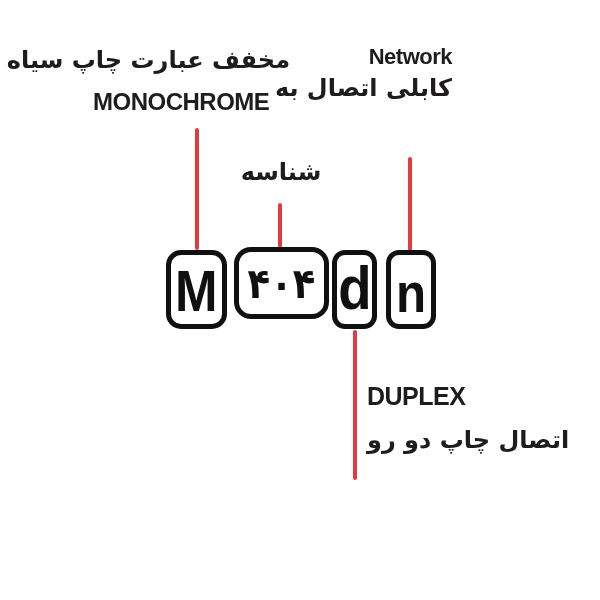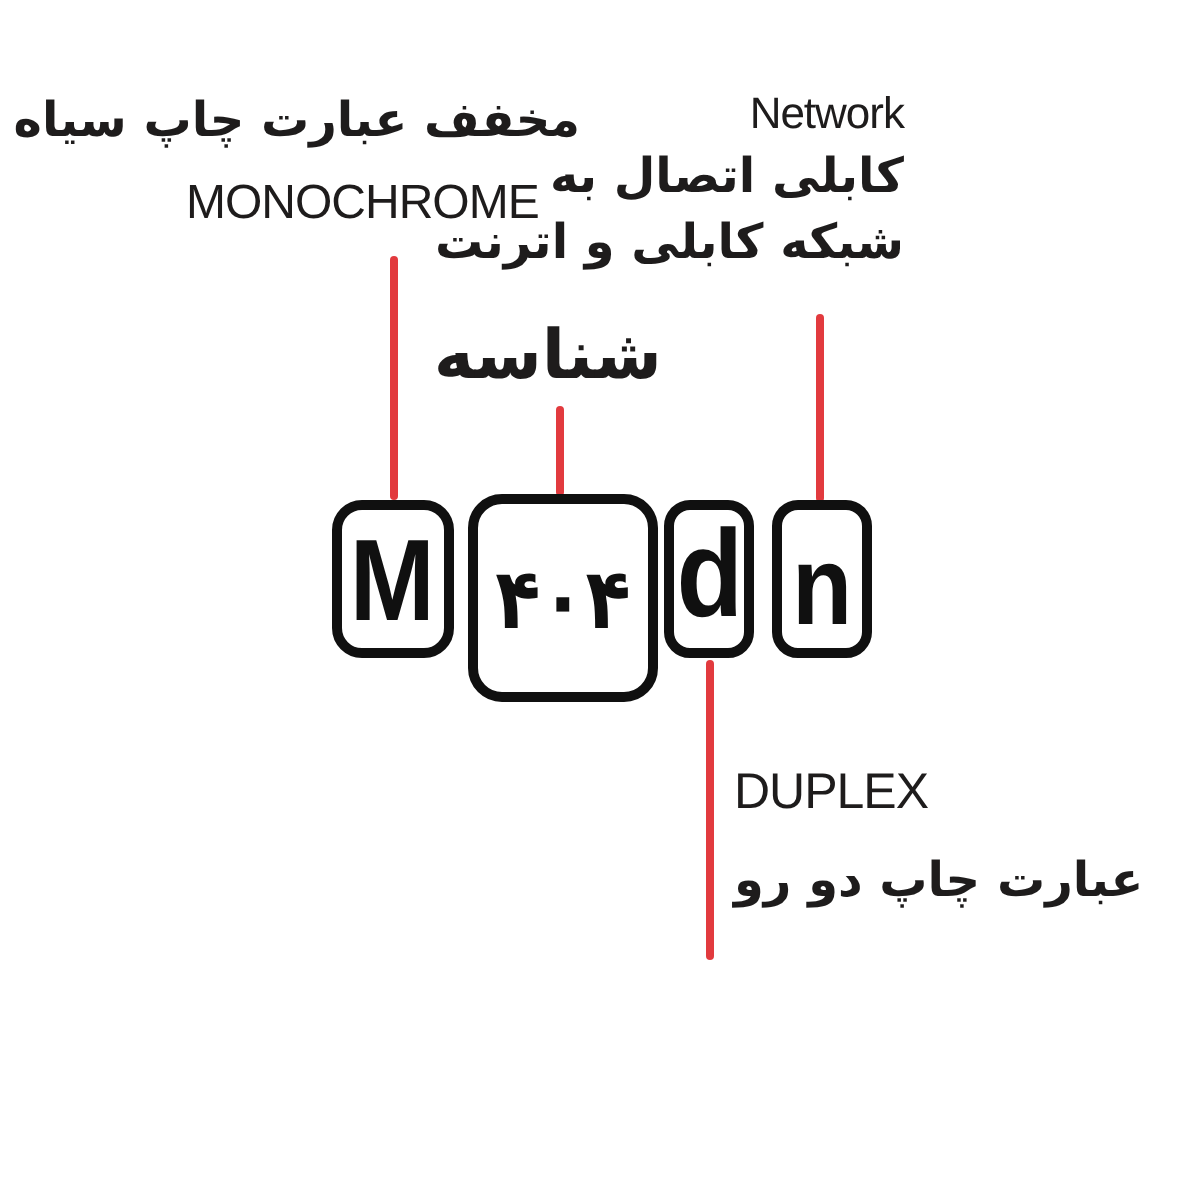--- a/index.html
+++ b/index.html
@@ -17,21 +17,21 @@
     color: #1e1c1c;
   }
   .fa {
     direction: rtl;
     font-weight: bold;
     white-space: nowrap;
     font-family: "DejaVu Sans", sans-serif;
   }
   .en {
     direction: ltr;
-    font-weight: normal;
+    font-weight: bold;
     white-space: nowrap;
     font-family: "Liberation Sans", "DejaVu Sans", sans-serif;
     letter-spacing: -0.5px;
   }
   .abs { position: absolute; }
 
   
   .mono-fa {
     top: 46px;
     right: 310px;
@@ -53,22 +53,22 @@
     align-items: flex-end;
   }
   .network-en { font-size: 22px; line-height: 30px; }
   .network-fa { font-size: 24px; line-height: 33px; }
 
   
   .shenase {
     top: 158px;
     left: 231px;
     width: 100px;
-    text-align: left;
-    font-size: 34px;
+    text-align: center;
+    font-size: 24px;
   }
 
   
   .duplex-block {
     top: 382px;
     left: 367px;
     display: flex;
     flex-direction: column;
     align-items: flex-start;
   }
@@ -94,42 +94,41 @@
     border: 5px solid #101010;
     background: #ffffff;
     display: flex;
     align-items: center;
     justify-content: center;
     font-family: "Liberation Sans", "DejaVu Sans", sans-serif;
     font-weight: bold;
     color: #101010;
   }
   .box-m   { left: 166px; top: 250px; width: 61px; height: 79px; border-radius: 15px; }
-  .box-404 { left: 234px; top: 247px; width: 95px; height: 104px; border-radius: 17px; }
+  .box-404 { left: 234px; top: 247px; width: 95px; height: 72px; border-radius: 17px; }
   .box-d   { left: 332px; top: 250px; width: 45px; height: 79px; border-radius: 13px; }
   .box-n   { left: 386px; top: 250px; width: 50px; height: 79px; border-radius: 13px; }
 
   .glyph { line-height: 1; transform: scaleX(0.88); }
   .glyph-m   { font-size: 58px; padding-top: 2px; }
   .glyph-404 { font-size: 42px; font-family: "DejaVu Sans", sans-serif; padding-top: 2px; }
   .glyph-d   { font-size: 62px; padding-bottom: 4px; }
   .glyph-n   { font-size: 56px; padding-top: 6px; }
 </style>
 </head>
 <body>
 
 <div id="canvas">
 
   <div class="abs fa mono-fa" dir="rtl">مخفف عبارت چاپ سیاه و سفید</div>
   <div class="abs en mono-en">MONOCHROME</div>
 
   <div class="abs network-block">
     <div class="en network-en">Network</div>
     <div class="fa network-fa" dir="rtl">کابلی اتصال به</div>
-    <div class="fa network-fa" dir="rtl">شبکه کابلی و اترنت</div>
   </div>
 
   <div class="abs fa shenase" dir="rtl">شناسه</div>
 
   <div class="connector line-m"></div>
   <div class="connector line-shenase"></div>
   <div class="connector line-network"></div>
   <div class="connector line-duplex"></div>
 
   <div class="char-box box-m">
@@ -140,16 +139,16 @@
   </div>
   <div class="char-box box-d">
     <span class="glyph glyph-d">d</span>
   </div>
   <div class="char-box box-n">
     <span class="glyph glyph-n">n</span>
   </div>
 
   <div class="abs duplex-block">
     <div class="en duplex-en">DUPLEX</div>
-    <div class="fa duplex-fa" dir="rtl">عبارت چاپ دو رو</div>
+    <div class="fa duplex-fa" dir="rtl">اتصال چاپ دو رو</div>
   </div>
 
 </div>
 
 </body></html>

